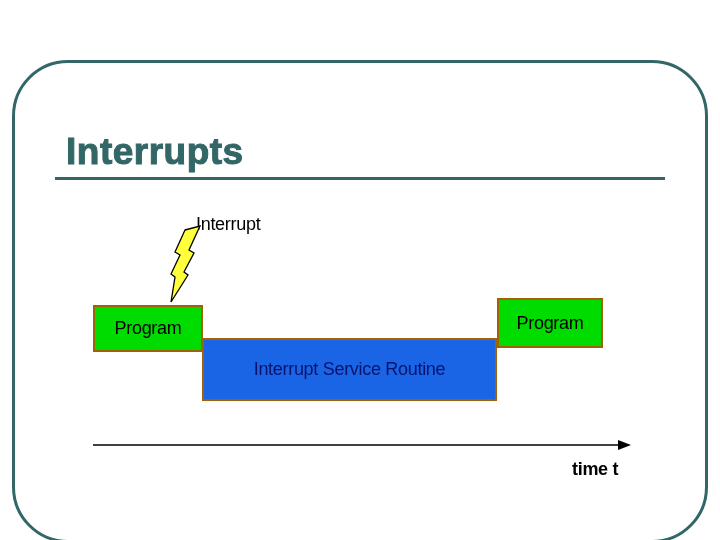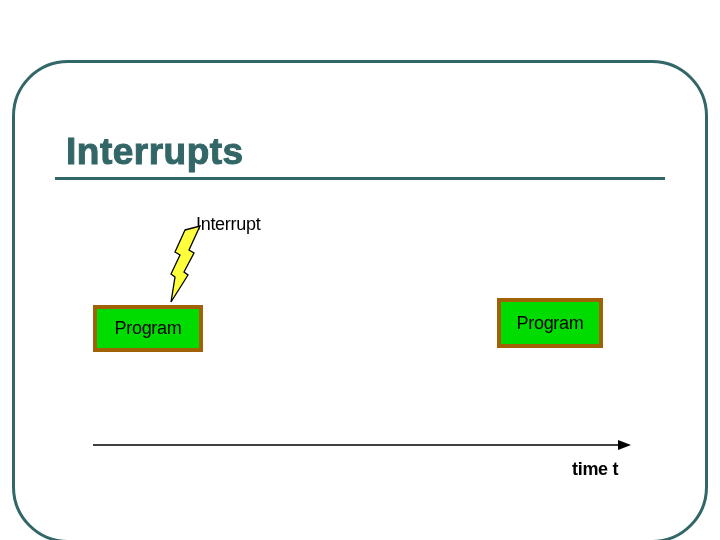--- a/index.html
+++ b/index.html
@@ -45,21 +45,21 @@
     letter-spacing: -0.3px;
     white-space: nowrap;
   }
   .bolt {
     position: absolute;
     left: 158px; top: 179px;
     width: 48px; height: 82px;
   }
   .box {
     position: absolute;
-    border: 4px solid #a16207;
+    border: 2px solid #a16207;
     display: flex;
     align-items: center;
     justify-content: center;
     font-size: 18px;
     letter-spacing: -0.3px;
     white-space: nowrap;
   }
   .program-box {
     background: var(--program-green, #00DC00);
     color: #000000;
@@ -106,20 +106,23 @@
   <div class="interrupt-label">Interrupt</div>
 
   <svg class="bolt" viewBox="0 0 48 82" xmlns="http://www.w3.org/2000/svg">
     <polygon points="27,6 42,2 31,26 36,29 26,48 30,51 13,78 17,53 13,50 22,31 17,28" style="fill: var(--bolt-yellow, #FFFF3C); stroke: #000000; stroke-width: 1.3;"></polygon>
   </svg>
 
   <div class="box program-box program-left">
     <span>Program</span>
   </div>
 
+  <div class="box isr-box">
+    <span>Interrupt Service Routine</span>
+  </div>
 
   <div class="box program-box program-right">
     <span>Program</span>
   </div>
 
   <svg class="timeline" viewBox="0 0 552 16" xmlns="http://www.w3.org/2000/svg">
     <line x1="5" y1="8" x2="530" y2="8" stroke="#000000" stroke-width="1.5"></line>
     <polygon points="530,3 543,8 530,13" fill="#000000"></polygon>
   </svg>
 

